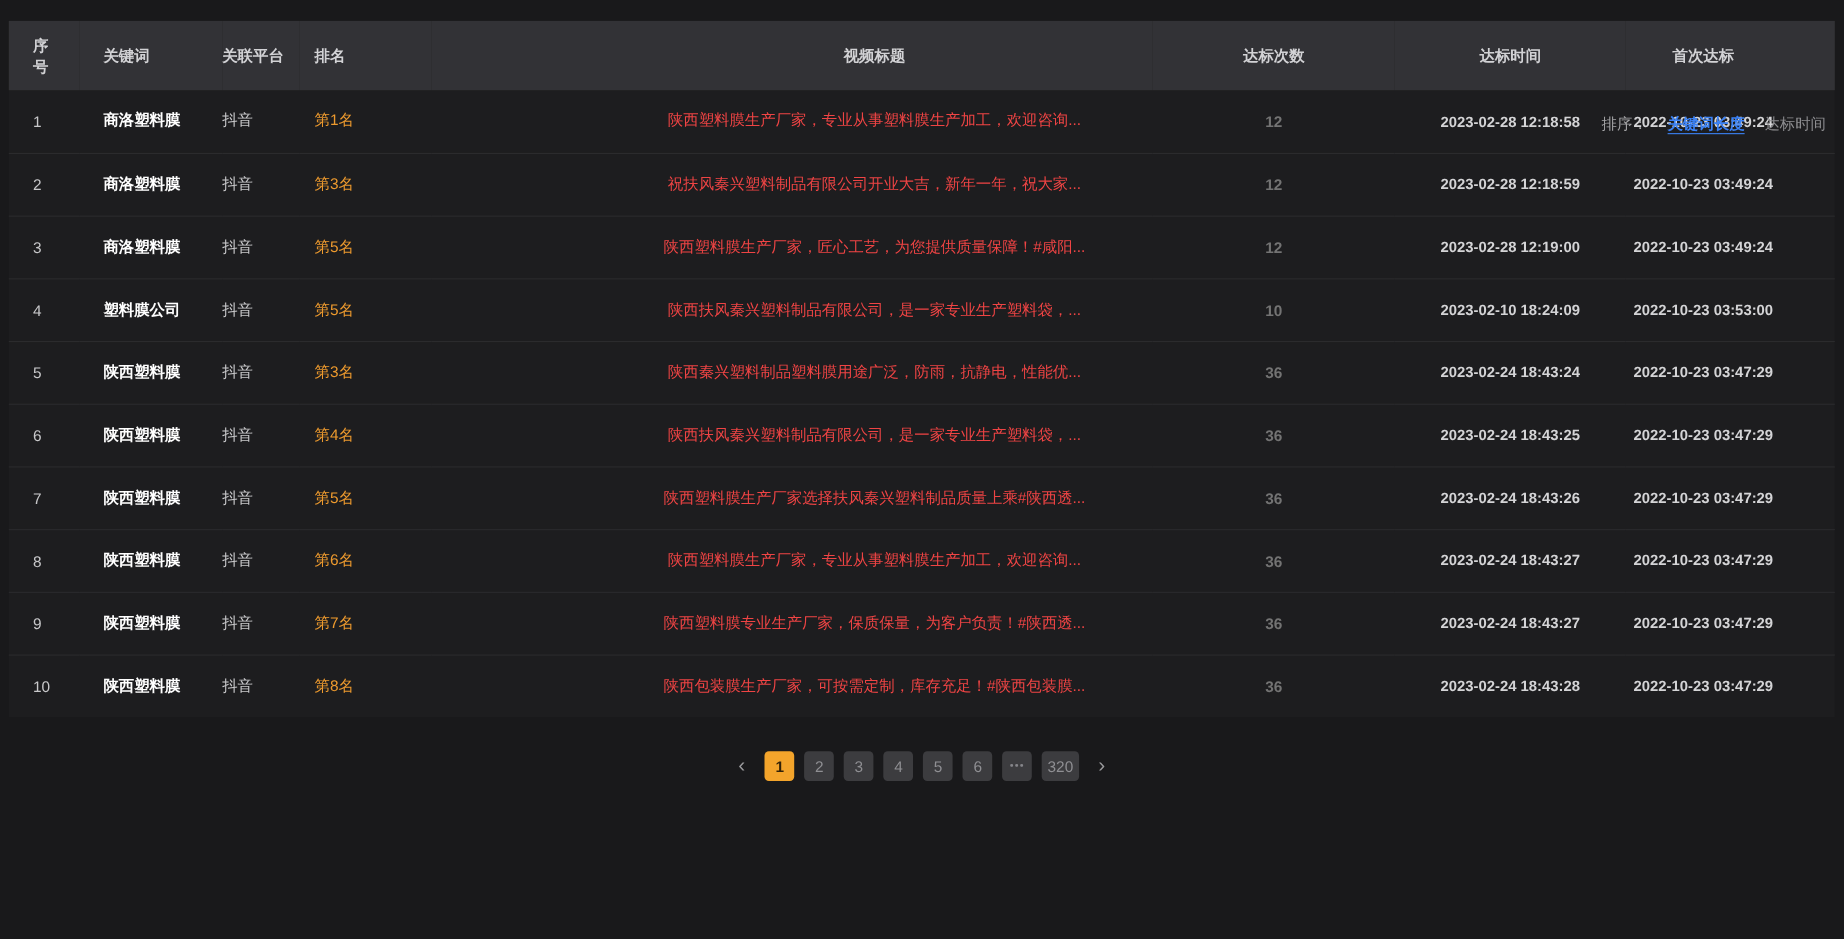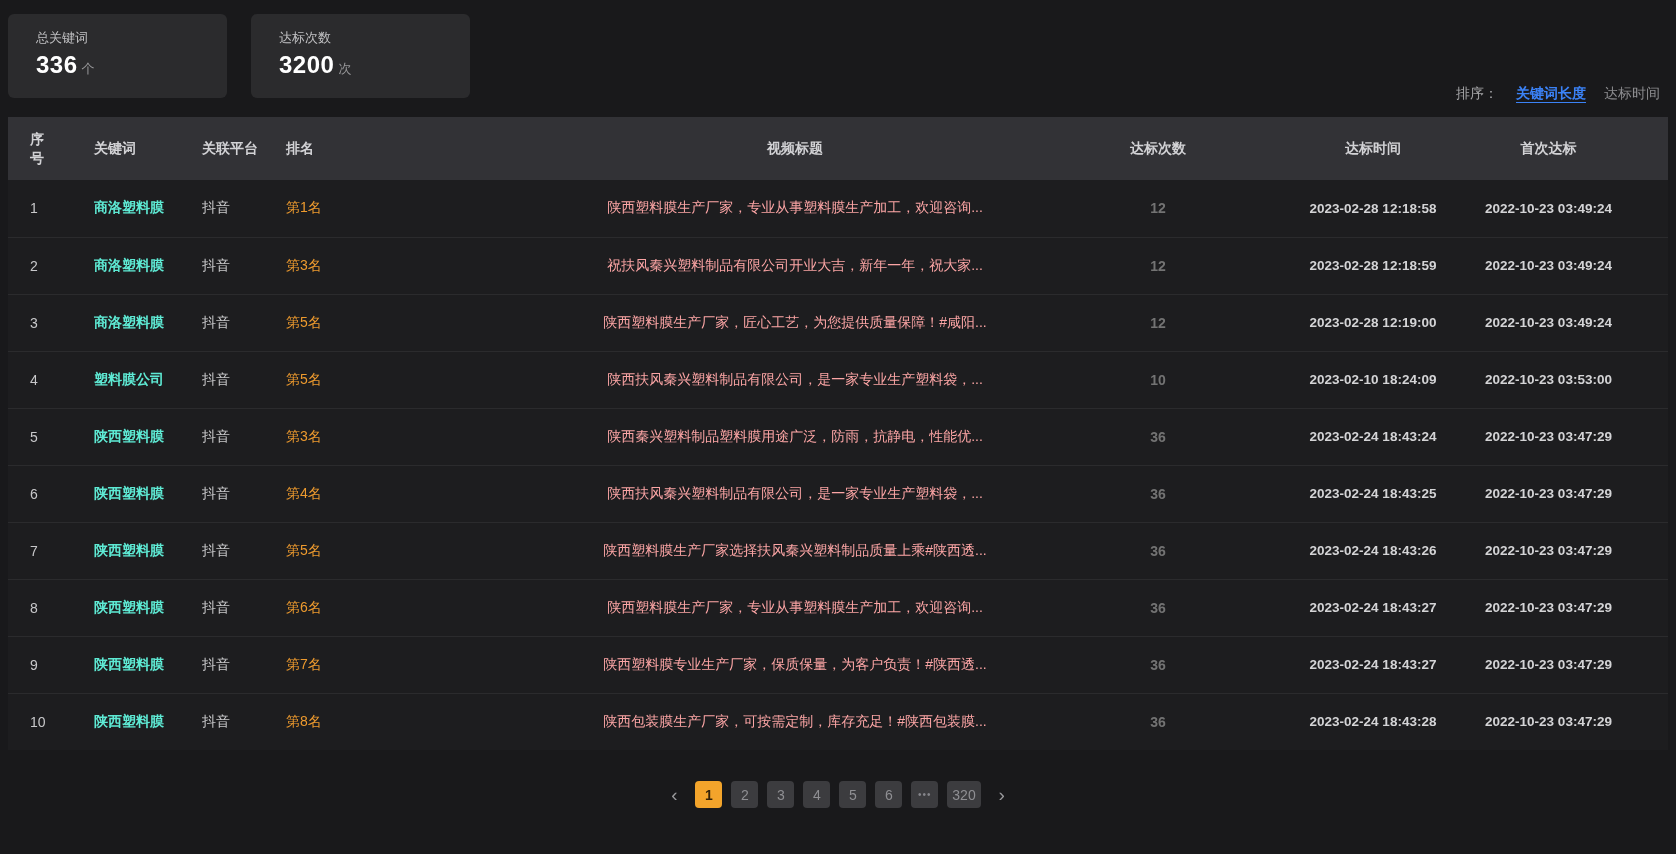--- a/index.html
+++ b/index.html
@@ -36,51 +36,41 @@
   .c1 { width:64px;  padding-left:22px; }
   .c2 { width:130px; padding-left:22px; }
   .c3 { width:70px; }
   .c4 { width:120px; padding-left:14px; }
   .c5 { text-align:center; padding-left:150px; }
   .c6 { width:220px; text-align:center; }
   .c7 { width:210px; text-align:center; }
   .c8 { width:190px; text-align:center; padding-right:49px; }
   th.c1 span { display:inline-block; width:15px; line-height:19px; }
   td.c1 { color:#c8c8ca; }
-  td.c2 { color:#5eead4; font-weight:700; }
+  td.c2 { color:#ffffff; font-weight:700; }
   td.c3 { color:#c9c9cb; }
   td.c4 { color:#ed9a2e; font-weight:500; }
-  td.c5 a { color:#fca5a5; cursor:pointer; text-decoration:none;margin-top:34px; }
+  td.c5 a { color:#ef4444; cursor:pointer; text-decoration:none;margin-top:34px; }
   td.c6 { color:#737373; font-weight:700; }
   td.c7, td.c8 { color:#d4d4d6; font-weight:600; font-size:13.5px; }
 
   
   .pagination { display:flex; justify-content:center; align-items:center; gap:9px; margin-top:31px; }
   .page-btn { min-width:27px; height:27px; border:none; border-radius:4px; background:#3c3c3f;
     color:#8f8f93; font-size:14px; font-family:inherit; cursor:pointer; padding:0 5px; }
   .page-btn.active { background:#f3a42b; color:rgba(0,0,0,.8); font-weight:700; }
   .page-btn.dots { font-size:10px; letter-spacing:1px; color:#85858a; }
   .nav-btn { background:transparent; border:none; color:#9a9a9d; font-size:19px; line-height:27px;
     width:24px; cursor:pointer; font-family:inherit; padding:0; }
 </style>
 </head>
 <body>
 
 <div class="page">
 
-  <div class="stats">
-    <div class="card">
-      <div class="card-label">总关键词</div>
-      <div class="card-value"><span>336</span><span class="card-unit">个</span></div>
-    </div>
-    <div class="card">
-      <div class="card-label">达标次数</div>
-      <div class="card-value"><span>3200</span><span class="card-unit">次</span></div>
-    </div>
-  </div>
 
 
   <div class="sort-row">
     <span class="sort-label">排序：</span><a class="sort-opt active">关键词长度</a><a class="sort-opt">达标时间</a>
   </div>
 
   <table>
     <thead>
       <tr>
         <th class="c1"><span>序号</span></th>

